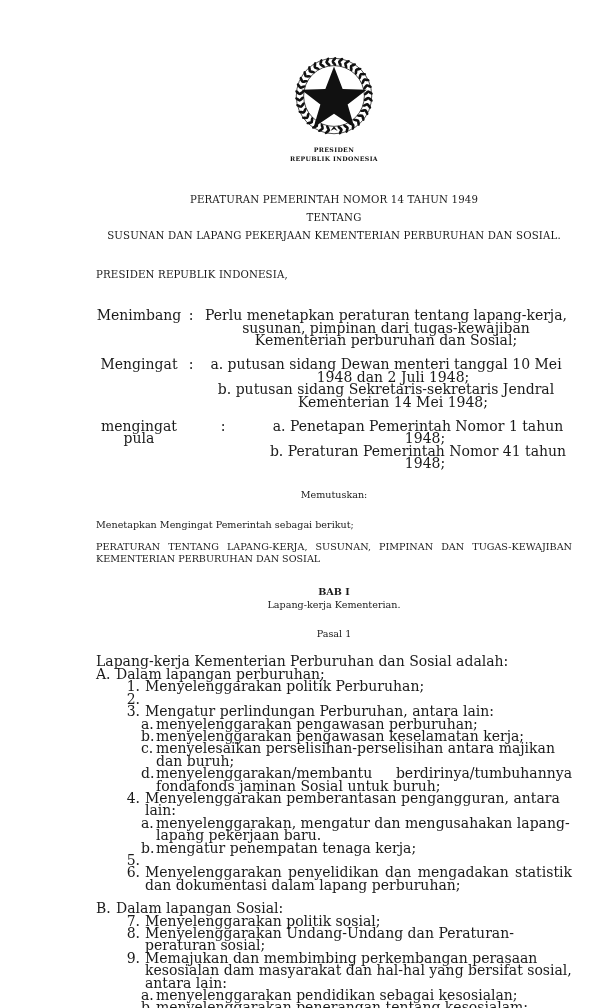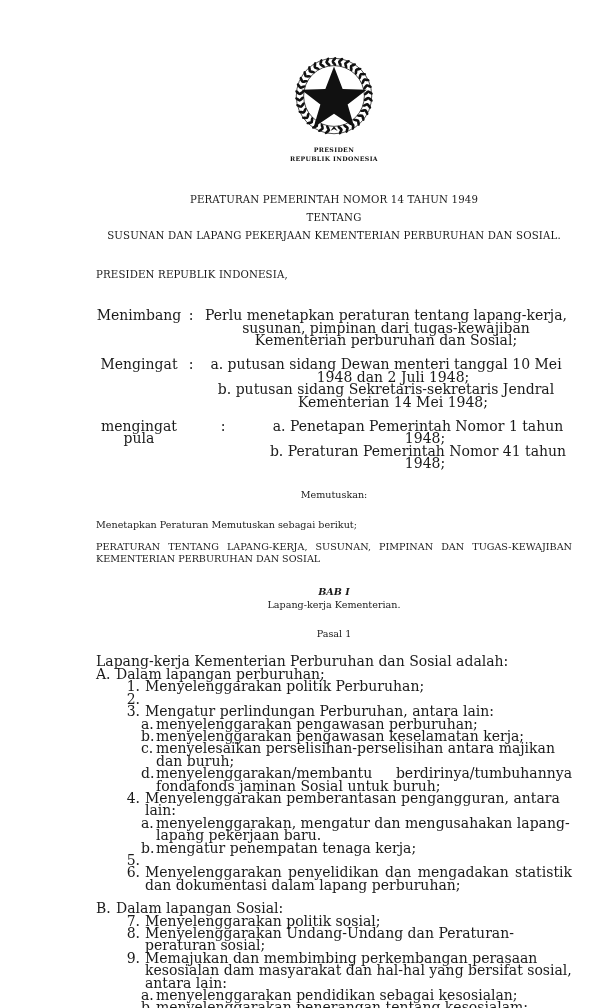--- a/index.html
+++ b/index.html
@@ -117,21 +117,21 @@
     text-align-last: left;
   }
 
   
   .chapter {
     margin-top: 20px;
     text-align: center;
     font-size: 9.6px;
     line-height: 13px;
   }
-  .chapter-name { font-weight: bold; font-style: italic; }
+  .chapter-name { font-weight: bold; }
   .article {
     margin-top: 16px;
     text-align: center;
     font-size: 9.6px;
     line-height: 13px;
   }
 
   
   .body-text {
     margin-top: 15px;
@@ -313,21 +313,21 @@
       <div class="cons-colon">:</div>
       <div class="cons-body">
         <p class="hang">a. Penetapan Pemerintah Nomor 1 tahun 1948;</p>
         <p class="hang">b. Peraturan Pemerintah Nomor 41 tahun 1948;</p>
       </div>
     </div>
 
   </div>
 
   <div class="memutuskan">Memutuskan:</div>
-  <div class="menetapkan">Menetapkan Peraturan Memutuskan sebagai berikut;</div>
+  <div class="menetapkan">Menetapkan Mengingat Pemerintah sebagai berikut;</div>
   <div class="decree-title">PERATURAN TENTANG LAPANG-KERJA, SUSUNAN, PIMPINAN DAN TUGAS-KEWAJIBAN KEMENTERIAN PERBURUHAN DAN SOSIAL</div>
 
   <div class="chapter">
     <div class="chapter-name">BAB I</div>
     <div>Lapang-kerja Kementerian.</div>
   </div>
   <div class="article">Pasal 1</div>
 
   <div class="body-text">
     <p class="lead">Lapang-kerja Kementerian Perburuhan dan Sosial adalah:</p>

